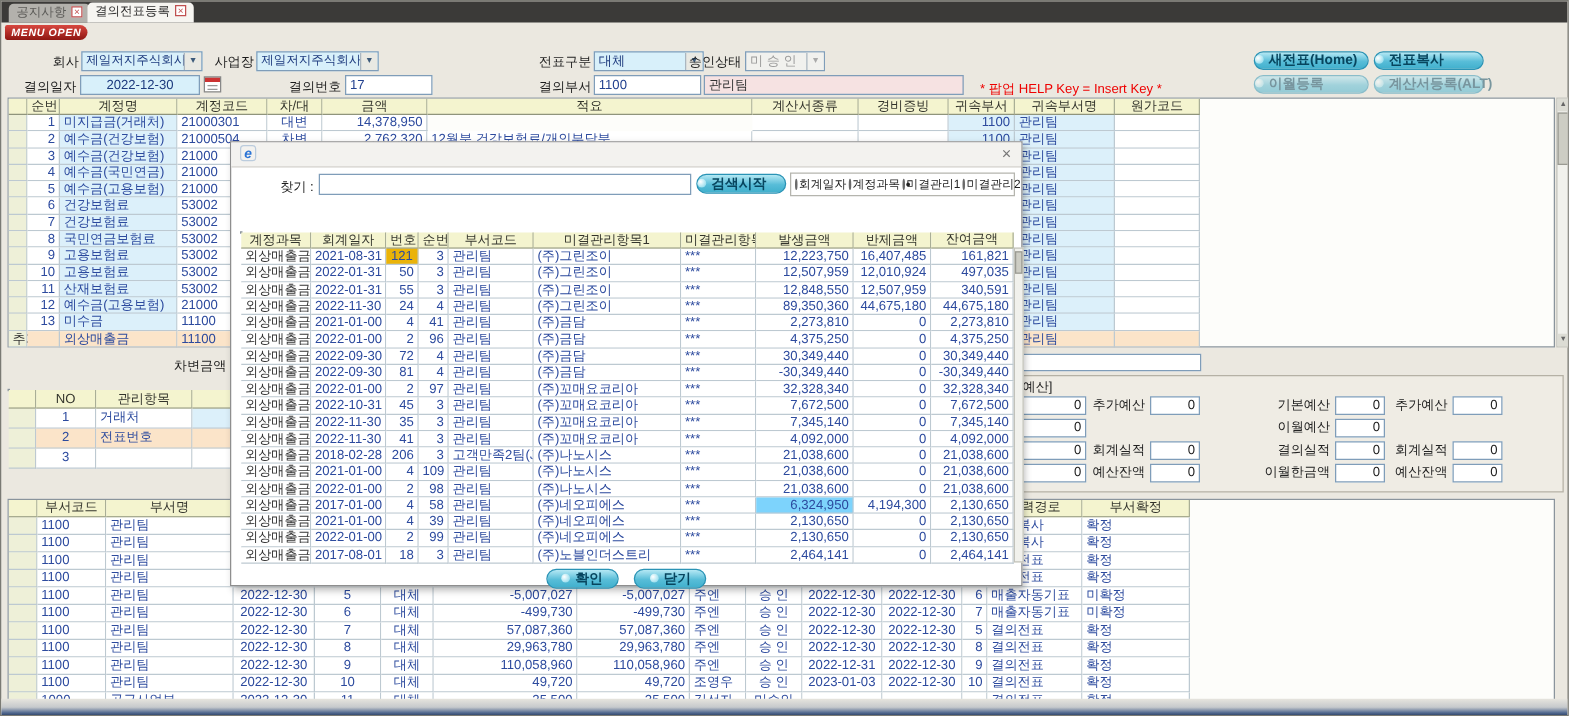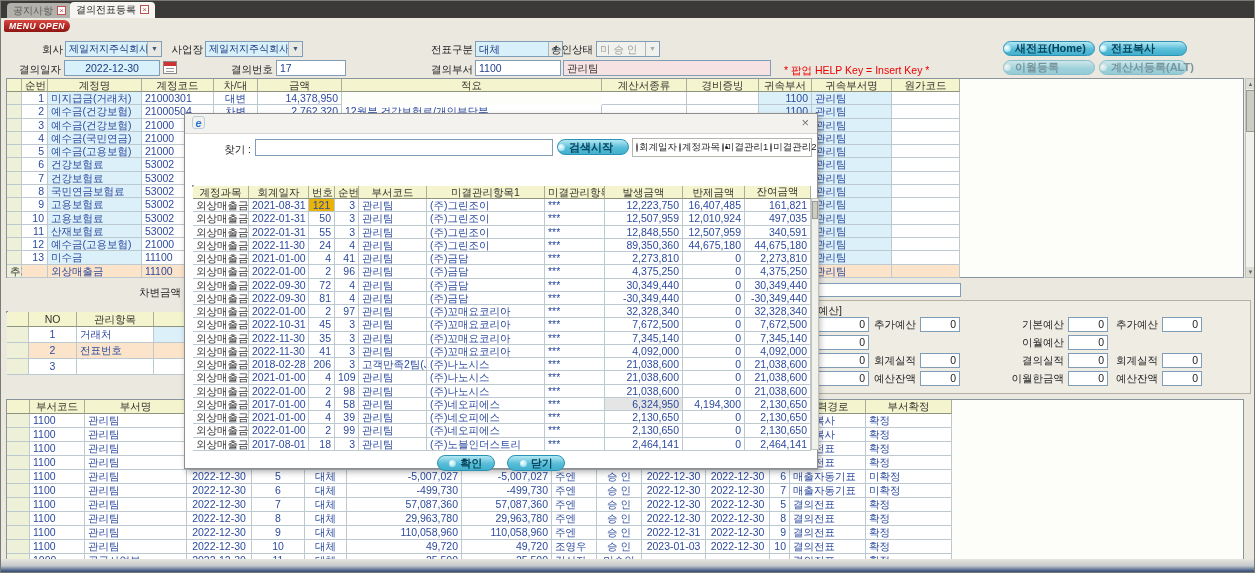--- a/index.html
+++ b/index.html
@@ -723,21 +723,21 @@
         <div class="gcell" style="left: 412px; top: 199px; width: 78px; height: 13px; line-height: 12.26px; text-align: right; background: rgb(255, 255, 255); color: rgb(44, 74, 158);">21,038,600</div>
         <div class="gcell" style="left: 490px; top: 199px; width: 62px; height: 13px; line-height: 12.26px; text-align: right; background: rgb(255, 255, 255); color: rgb(44, 74, 158);">0</div>
         <div class="gcell" style="left: 552px; top: 199px; width: 66px; height: 13px; line-height: 12.26px; text-align: right; background: rgb(255, 255, 255); color: rgb(44, 74, 158);">21,038,600</div>
         <div class="gcell" style="left: 0px; top: 212px; width: 56px; height: 13px; line-height: 12.26px; text-align: left; background: rgb(255, 255, 255); color: rgb(51, 51, 51); overflow: visible;">외상매출금</div>
         <div class="gcell" style="left: 56px; top: 212px; width: 60px; height: 13px; line-height: 12.26px; text-align: center; background: rgb(255, 255, 255); color: rgb(44, 74, 158);">2017-01-00</div>
         <div class="gcell" style="left: 116px; top: 212px; width: 26px; height: 13px; line-height: 12.26px; text-align: right; background: rgb(255, 255, 255); color: rgb(44, 74, 158);">4</div>
         <div class="gcell" style="left: 142px; top: 212px; width: 24px; height: 13px; line-height: 12.26px; text-align: right; background: rgb(255, 255, 255); color: rgb(44, 74, 158);">58</div>
         <div class="gcell" style="left: 166px; top: 212px; width: 68px; height: 13px; line-height: 12.26px; text-align: left; background: rgb(255, 255, 255); color: rgb(44, 74, 158);">관리팀</div>
         <div class="gcell" style="left: 234px; top: 212px; width: 118px; height: 13px; line-height: 12.26px; text-align: left; background: rgb(255, 255, 255); color: rgb(44, 74, 158);">(주)네오피에스</div>
         <div class="gcell" style="left: 352px; top: 212px; width: 60px; height: 13px; line-height: 12.26px; text-align: left; background: rgb(255, 255, 255); color: rgb(44, 74, 158);">***</div>
-        <div class="gcell" style="left: 412px; top: 212px; width: 78px; height: 13px; line-height: 12.26px; text-align: right; background: #e5e5e5; color: rgb(44, 74, 158);">6,324,950</div>
+        <div class="gcell" style="left: 412px; top: 212px; width: 78px; height: 13px; line-height: 12.26px; text-align: right; background: #7dd3fc; color: rgb(44, 74, 158);">6,324,950</div>
         <div class="gcell" style="left: 490px; top: 212px; width: 62px; height: 13px; line-height: 12.26px; text-align: right; background: rgb(255, 255, 255); color: rgb(44, 74, 158);">4,194,300</div>
         <div class="gcell" style="left: 552px; top: 212px; width: 66px; height: 13px; line-height: 12.26px; text-align: right; background: rgb(255, 255, 255); color: rgb(44, 74, 158);">2,130,650</div>
         <div class="gcell" style="left: 0px; top: 225px; width: 56px; height: 13px; line-height: 12.26px; text-align: left; background: rgb(255, 255, 255); color: rgb(51, 51, 51); overflow: visible;">외상매출금</div>
         <div class="gcell" style="left: 56px; top: 225px; width: 60px; height: 13px; line-height: 12.26px; text-align: center; background: rgb(255, 255, 255); color: rgb(44, 74, 158);">2021-01-00</div>
         <div class="gcell" style="left: 116px; top: 225px; width: 26px; height: 13px; line-height: 12.26px; text-align: right; background: rgb(255, 255, 255); color: rgb(44, 74, 158);">4</div>
         <div class="gcell" style="left: 142px; top: 225px; width: 24px; height: 13px; line-height: 12.26px; text-align: right; background: rgb(255, 255, 255); color: rgb(44, 74, 158);">39</div>
         <div class="gcell" style="left: 166px; top: 225px; width: 68px; height: 13px; line-height: 12.26px; text-align: left; background: rgb(255, 255, 255); color: rgb(44, 74, 158);">관리팀</div>
         <div class="gcell" style="left: 234px; top: 225px; width: 118px; height: 13px; line-height: 12.26px; text-align: left; background: rgb(255, 255, 255); color: rgb(44, 74, 158);">(주)네오피에스</div>
         <div class="gcell" style="left: 352px; top: 225px; width: 60px; height: 13px; line-height: 12.26px; text-align: left; background: rgb(255, 255, 255); color: rgb(44, 74, 158);">***</div>
         <div class="gcell" style="left: 412px; top: 225px; width: 78px; height: 13px; line-height: 12.26px; text-align: right; background: rgb(255, 255, 255); color: rgb(44, 74, 158);">2,130,650</div>

